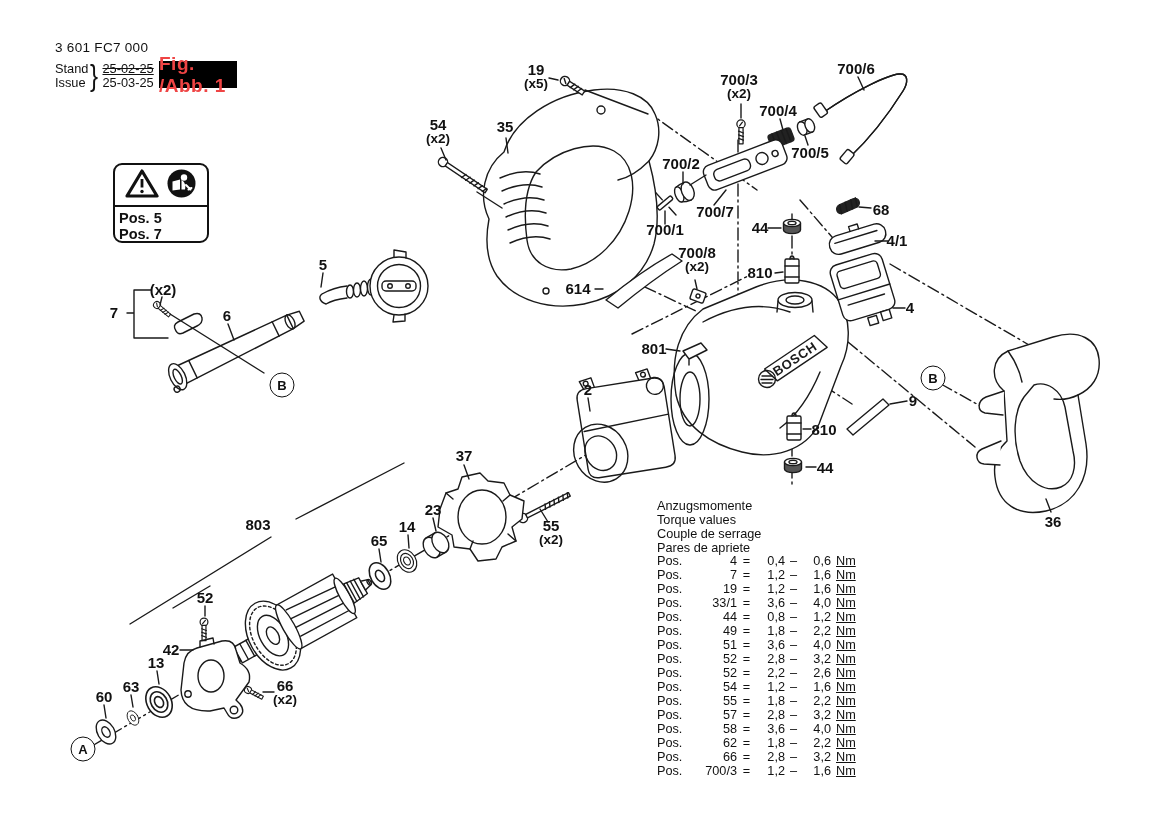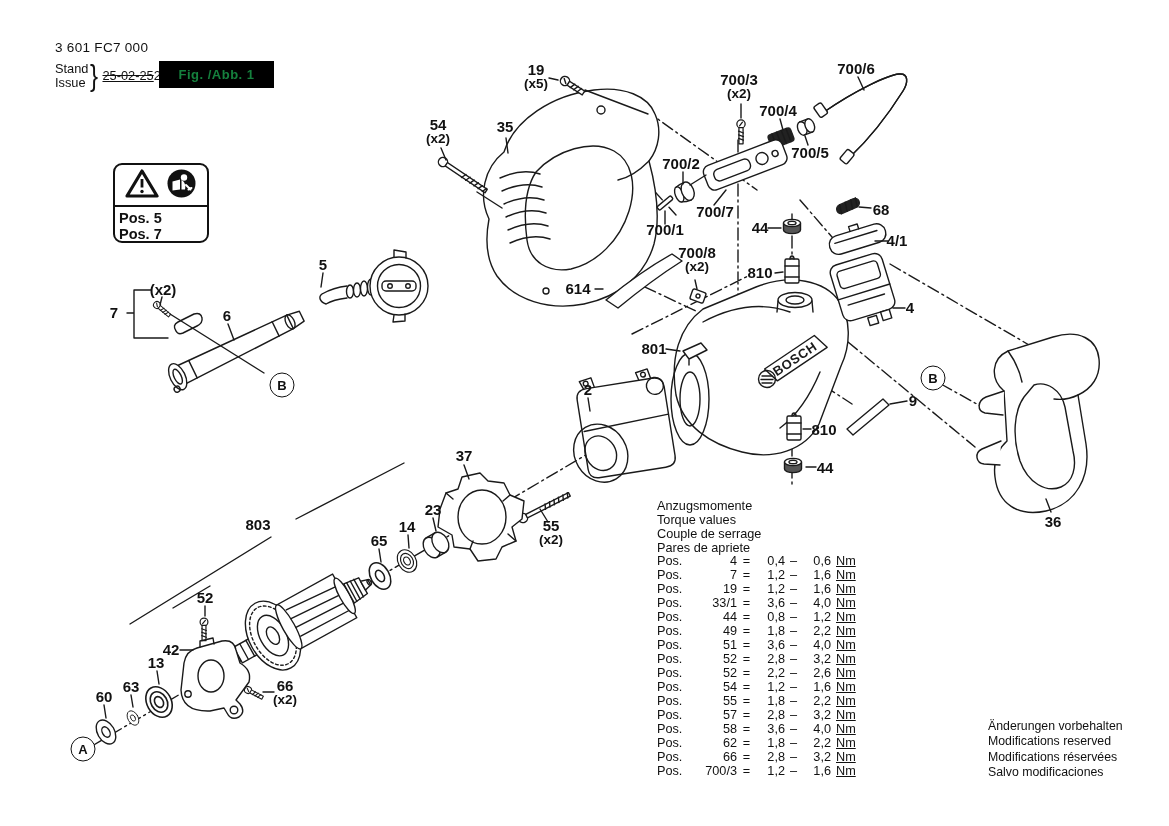--- a/index.html
+++ b/index.html
@@ -6,24 +6,24 @@
   .page{position:relative;width:1169px;height:826px;background:#fff;overflow:hidden;
         font-family:"Liberation Sans","DejaVu Sans",sans-serif;color:#111;}
   .art{position:absolute;left:0;top:0;}
   .art path,.art rect,.art circle,.art ellipse,.art line,.art use{
         stroke:#1a1a1a;fill:none;stroke-width:1.4;stroke-linecap:round;stroke-linejoin:round;}
   .art text{stroke:none;}
   
   .part-number{position:absolute;left:55px;top:40px;font-size:13.5px;letter-spacing:.3px;}
   .stand-issue{position:absolute;left:55px;top:62px;display:flex;align-items:center;font-size:12.8px;line-height:14px;}
   .si-brace{font-size:30px;font-weight:400;margin:0 3px 0 1px;transform:scaleX(.8);}
-  .si-dates{display:flex;flex-direction:row;}
+  .si-dates{display:flex;flex-direction:column;}
   .struck{text-decoration:line-through underline;}
-  .fig-box{position:absolute;left:159px;top:61px;width:115px;height:27px;background:#000;color:#15803d;
-           font-weight:bold;font-size:13px;display:flex;align-items:center;justify-content:center;letter-spacing:.5px;}
+  .fig-box{position:absolute;left:159px;top:61px;width:78px;height:27px;background:#000;color:#ef4444;
+           font-weight:bold;font-size:19px;display:flex;align-items:center;justify-content:center;letter-spacing:.5px;}
   
   .notice{position:absolute;left:113px;top:163px;width:92px;height:76px;border:2.5px solid #111;border-radius:9px;background:#fff;}
   .notice-icons{height:40px;border-bottom:2.2px solid #111;display:flex;align-items:center;justify-content:center;gap:7px;}
   .notice-lines{padding:3px 0 0 4px;font-weight:bold;font-size:14.5px;line-height:16px;}
   
   .plabel{position:absolute;transform:translate(-50%,-50%);text-align:center;font-weight:bold;
           font-size:15px;line-height:13.5px;white-space:nowrap;z-index:5;}
   .pl-sub{font-size:13.5px;}
   .circ{position:absolute;width:23px;height:23px;border:1.7px solid #111;border-radius:50%;background:#fff;
         transform:translate(-50%,-50%);display:flex;align-items:center;justify-content:center;
@@ -609,20 +609,14 @@
           <div class="c-val">700/3</div>
           <div class="c-eq">=</div>
           <div class="c-min">1,2</div>
           <div class="c-dash">–</div>
           <div class="c-max">1,6</div>
           <div class="c-unit">Nm</div>
         </div>
       </div>
   </div>
 
-  <div class="footer" id="footer-lines">
-      <div class="f-line">Änderungen vorbehalten</div>
-      <div class="f-line">Modifications reserved</div>
-      <div class="f-line">Modifications réservées</div>
-      <div class="f-line">Salvo modificaciones</div>
-    </div>
 
 </div>
 
 </body></html>

